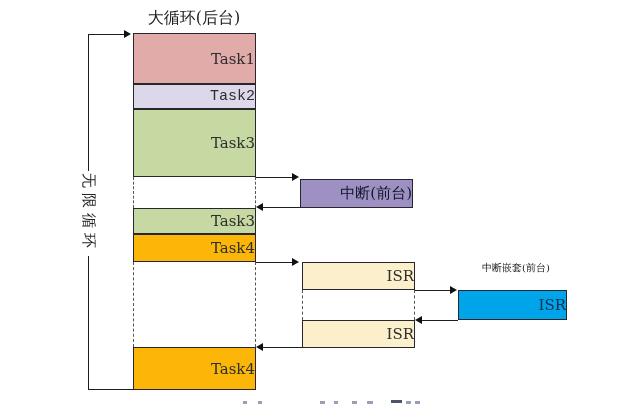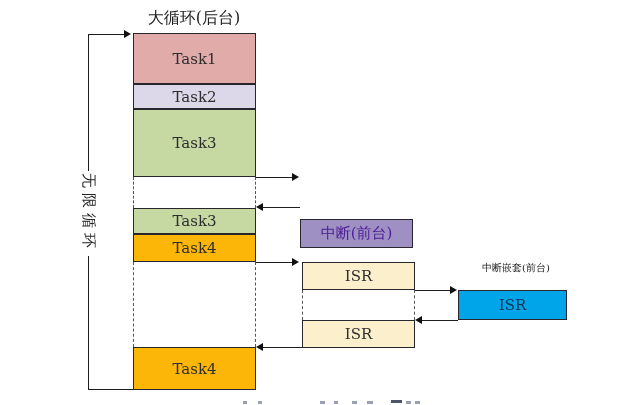--- a/index.html
+++ b/index.html
@@ -11,21 +11,21 @@
     position:relative;
     width:641px;height:405px;
     background:#ffffff;
     overflow:hidden;
     padding-left:12px;
   }
   .box{
     position:absolute;
     box-sizing:border-box;
     border:1px solid #26262c;
-    display:flex;align-items:center;justify-content:center;
+    display:flex;align-items:center;justify-content:flex-end;
     font-size:15px;color:#2e2e2e;
   }
   .col{left:133px;width:123px;}
   .isrcol{left:302px;width:113px;}
   .gap{
     position:absolute;box-sizing:border-box;
     border-left:1px dashed #555;border-right:1px dashed #555;
   }
   .hline{position:absolute;height:0;border-top:1px solid #1d1d22;}
   .vline{position:absolute;width:0;border-left:1px solid #1d1d22;}
@@ -61,39 +61,39 @@
   <div class="vline" style="left:88px;top:34px;height:137px;"></div>
   <div class="vline" style="left:88px;top:256px;height:133px;"></div>
   <div class="hline" style="left:88px;top:34px;width:38px;"></div>
   <div class="arrow-right" style="left:124px;top:30px;"></div>
   <div class="hline" style="left:88px;top:389px;width:45px;"></div>
   <div id="loop-label" class="label">无限循环</div>
 
   <div class="box col" style="top: 33px; height: 51px; background-color: rgb(225, 171, 170);">
     <span>Task1</span>
   </div>
-  <div class="box col" style="top: 84px; height: 25px; background-color: rgb(220, 215, 233);">
+  <div class="box col" style="top: 84px; height: 25px; background-color: rgb(220, 215, 233); font-family: Liberation Mono, monospace;">
     <span>Task2</span>
   </div>
   <div class="box col" style="top: 109px; height: 68px; background-color: rgb(198, 217, 163);">
     <span>Task3</span>
   </div>
   <div class="gap" style="left:133px;top:177px;width:123px;height:31px;"></div>
   <div class="box col" style="top: 208px; height: 26px; background-color: rgb(198, 217, 163);">
     <span>Task3</span>
   </div>
   <div class="box col" style="top: 234px; height: 28px; background-color: rgb(251, 182, 8);">
     <span>Task4</span>
   </div>
   <div class="gap" style="left:133px;top:262px;width:123px;height:85px;"></div>
   <div class="box col" style="top: 347px; height: 43px; background-color: rgb(251, 182, 8);">
     <span>Task4</span>
   </div>
 
-  <div class="box" style="left: 300px; top: 179px; width: 113px; height: 29px; color: #4c1d95; background-color: rgb(158, 144, 194); margin-top: 40px;">
+  <div class="box" style="left: 300px; top: 179px; width: 113px; height: 29px; color: #0f172a; background-color: rgb(158, 144, 194);">
     <span>中断(前台)</span>
   </div>
 
   <div class="box isrcol" style="top: 262px; height: 28px; background-color: rgb(251, 240, 203);">
     <span>ISR</span>
   </div>
   <div class="gap" style="left:302px;top:290px;width:113px;height:30px;"></div>
   <div class="box isrcol" style="top: 320px; height: 28px; background-color: rgb(251, 240, 203);">
     <span>ISR</span>
   </div>

